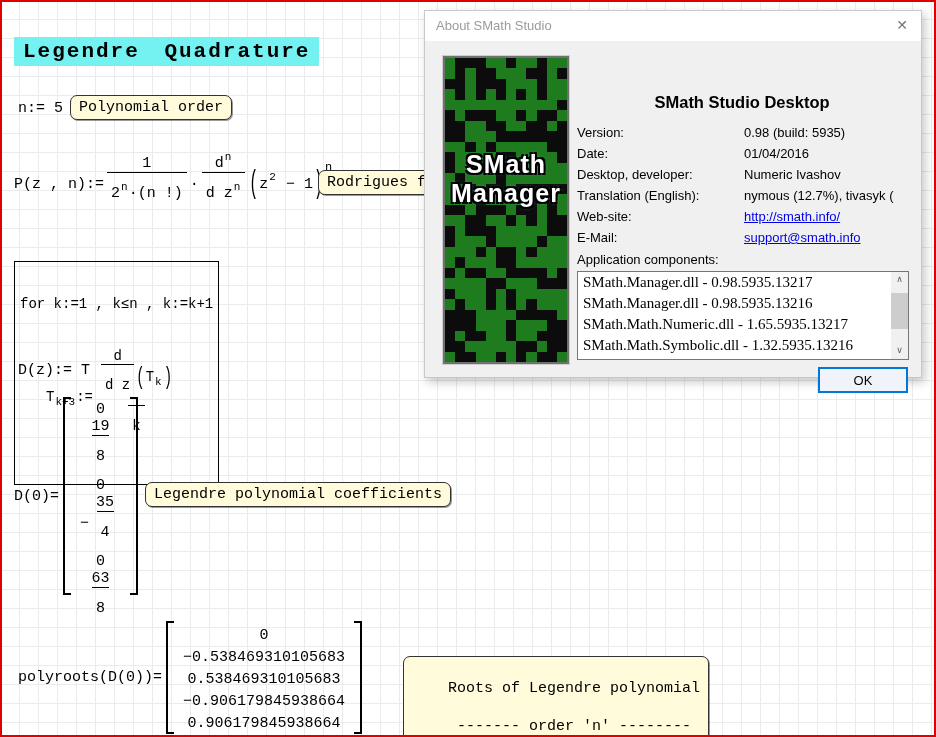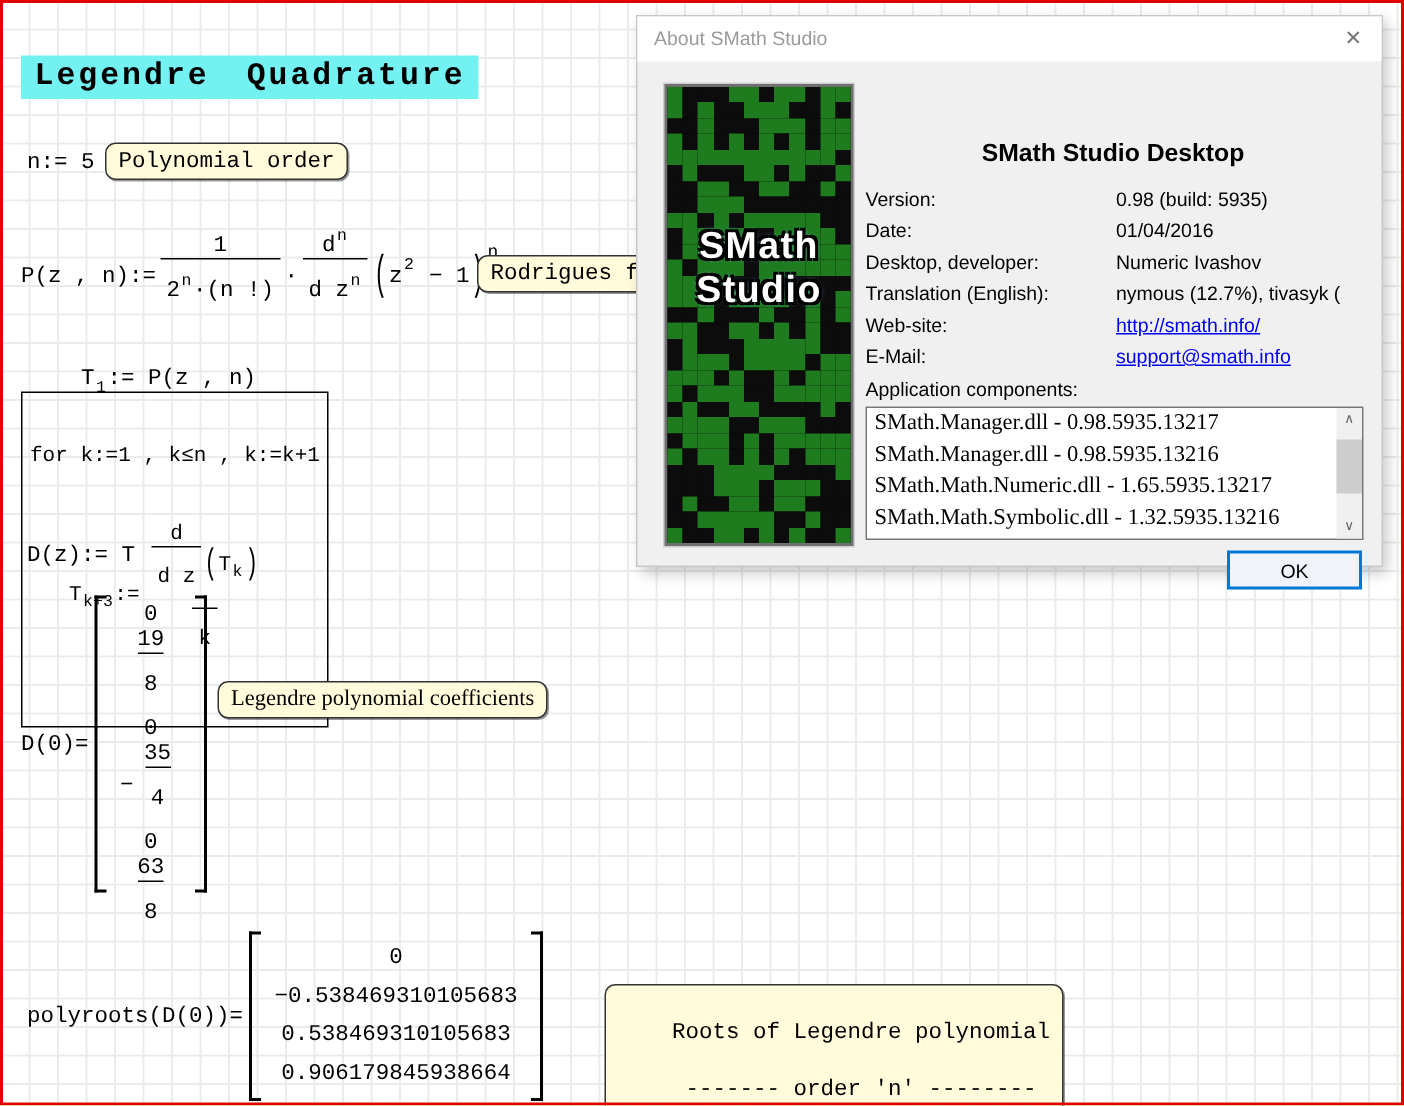--- a/index.html
+++ b/index.html
@@ -143,23 +143,20 @@
       <span class="fden"><span>d z</span><span class="sup">n</span></span>
     </span>
     <span class="bp">(</span>
     <span>z</span><span class="sup">2</span><span> − 1</span>
     <span class="bp">)</span>
     <span class="supbig">n</span>
   </div>
 
   <div class="note" style="left:318px; top:170px; width:150px;"><span>Rodrigues f</span></div>
 
-  <div class="math" style="left:18px; top:227px;">
-    <span>T</span><span class="sub">1</span><span>:= P(z , n)</span>
-  </div>
 
   <div class="forbox">
     <div>for k:=1 , k≤n , k:=k+1</div>
     <div class="line2">
       <span>T</span><span class="sub">k+3</span>
       <span>:=</span>
       <span class="frac">
         <span class="fnum mrow">
           <span class="frac" style="margin:0 1px;">
             <span class="fnum">d</span>
@@ -185,30 +182,31 @@
         <div class="frac"><span class="fnum">19</span><span class="fden">8</span></div>
         <div>0</div>
         <div class="mrow"><span>−</span><span class="frac"><span class="fnum">35</span><span class="fden">4</span></span></div>
         <div>0</div>
         <div class="frac"><span class="fnum">63</span><span class="fden">8</span></div>
       </span>
       <span class="mbr"></span>
     </span>
   </div>
 
-  <div class="note" style="left:145px; top:454px;font-family:Liberation Serif, serif;"><span>Legendre polynomial coefficients</span></div>
+  <div class="note" style="left:145px; top:482px;"><span>Legendre polynomial coefficients</span></div>
 
   <div class="math mrow" style="left:18px; top:620px; height:115px;">
     <span>polyroots(D(0))=</span>
     <span class="mat" style="height:113px; margin-left:4px;">
       <span class="mbl"></span>
       <span class="mrows tight">
         <div>0</div>
         <div>−0.538469310105683</div>
         <div>0.538469310105683</div>
+        <div>−0.906179845938664</div>
         <div>0.906179845938664</div>
       </span>
       <span class="mbr"></span>
     </span>
   </div>
 
   <div class="note" style="left:403px; top:656px; text-align:center; line-height:19px;">
     <span>Roots of Legendre polynomial</span><br>
     <span>------- order 'n' --------</span>
   </div>
@@ -566,21 +564,21 @@
             <div style="background: rgb(12, 12, 12);"></div>
             <div style="background: rgb(30, 123, 30);"></div>
             <div style="background: rgb(12, 12, 12);"></div>
             <div style="background: rgb(30, 123, 30);"></div>
             <div style="background: rgb(12, 12, 12);"></div>
             <div style="background: rgb(12, 12, 12);"></div>
             <div style="background: rgb(30, 123, 30);"></div>
           </div>
         <div class="logo-text">
           <span>SMath</span>
-          <span>Studio</span>
+          <span>Manager</span>
         </div>
       </div>
 
       <div class="dlg-heading">SMath Studio Desktop</div>
 
       <div class="fieldrow" style="top:84px;">
         <span class="flabel">Version:</span>
           <span class="fvalue">0.98 (build: 5935)</span>
       </div>
       <div class="fieldrow" style="top:105px;">

